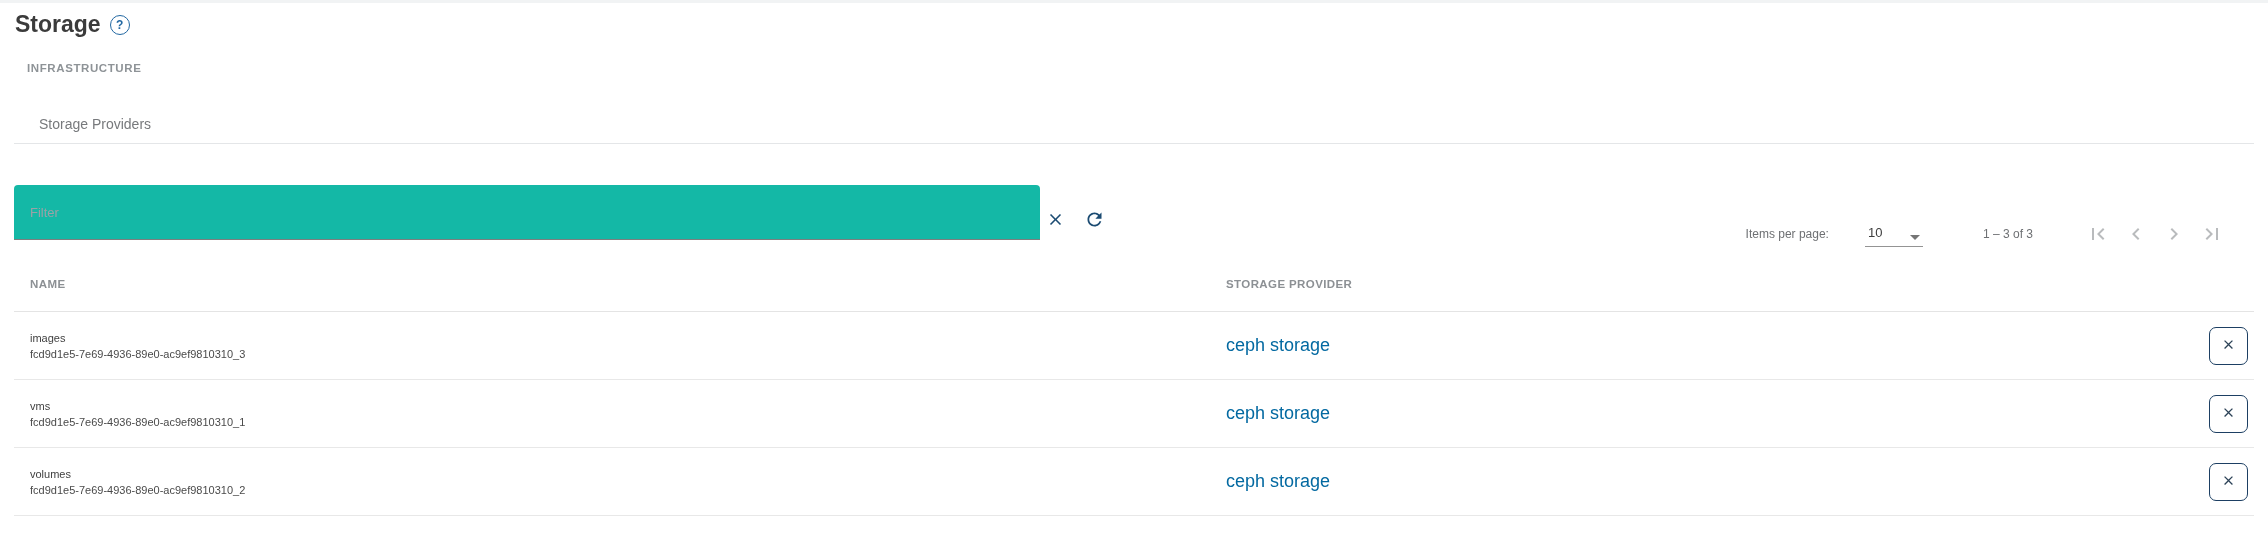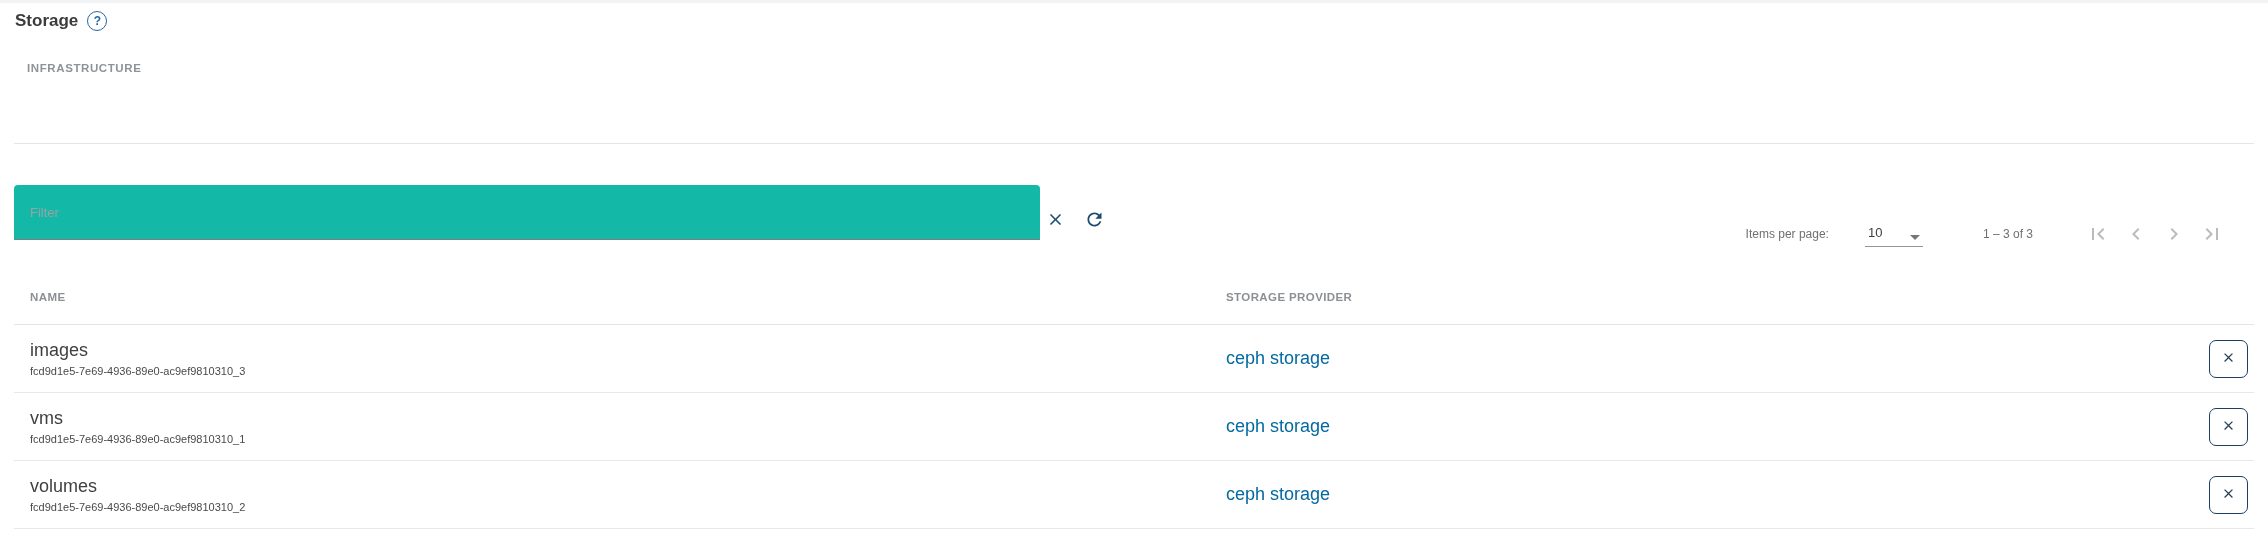--- a/index.html
+++ b/index.html
@@ -3,21 +3,21 @@
 <meta charset="utf-8">
 <style>
   * { margin:0; padding:0; box-sizing:border-box; }
   html,body { width:2268px; height:554px; background:#fff;
     font-family:"Liberation Sans", sans-serif; position:relative; overflow:hidden; }
 
   .top-strip { position:absolute; top:0; left:0; width:100%; height:3px; background:#f1f3f4; }
 
   
   .page-title-row { position:absolute; left:15px; top:11px; display:flex; align-items:center; gap:9px; }
-  .page-title { font-size:17px; color:#3b3b3b; }
+  .page-title { font-size:23px; color:#3b3b3b; }
   .help-icon { width:20px; height:20px; border:1.6px solid #2268a2; border-radius:50%;
     color:#2268a2; font-size:12px; font-weight:bold; display:flex; align-items:center;
     justify-content:center; cursor:pointer; line-height:1; }
 
   .section-label { position:absolute; left:15px; top:62px; font-size:11.5px; font-weight:700;
     color:#8e9397; letter-spacing:.6px;margin-left:12px; }
 
   
   .tabs { position:absolute; left:14px; right:14px; top:104px; height:40px;
     border-bottom:1px solid #e4e6e8; display:flex; }
@@ -50,46 +50,49 @@
   .page-size-value { color:#3d3d3d; font-size:13px; }
   .caret-down { width:0; height:0; border-left:5px solid transparent;
     border-right:5px solid transparent; border-top:5px solid #757575; }
   .range-label { margin:0 24px 0 32px; white-space:nowrap; }
   .pager-nav { display:flex; gap:13px; }
   .pager-btn { width:25px; height:25px; display:flex; align-items:center; justify-content:center;
     background:transparent; border:none; cursor:default; }
   .pager-btn svg { width:24px; height:24px; fill:#b9bbbd; }
 
   
-  .pools-table { position:absolute; left:14px; right:14px; top:269px; }
+  .pools-table { position:absolute; left:14px; right:14px; top:256px; }
   .thead, .trow { display:grid; grid-template-columns:1196px 1fr 62px; align-items:center; }
   .thead { height:56px; border-bottom:1px solid #e4e4e4; }
   .th { font-size:11.5px; font-weight:700; color:#8c9094; letter-spacing:.4px; padding-left:16px; }
   .trow { height:68px; border-bottom:1px solid #e8e8e8; }
   .cell { padding-left:16px; }
-  .row-name { font-size:18px; color:#3f3f3f; }
+  .row-name { font-size:11px; color:#3f3f3f; }
   .row-id { font-size:11px; color:#4a4a4a; margin-top:4px; }
   .provider-link { font-size:18px; color:#0369a1; cursor:pointer; width:max-content;text-align:center; }
   .cell-actions { display:flex; justify-content:flex-end; padding-right:6px; }
   .row-close-btn { width:39px; height:38px; border:1px solid #1d3f63; border-radius:7px;
     background:#fff; display:flex; align-items:center; justify-content:center; cursor:pointer; }
 </style>
 </head>
 <body>
 
 <div class="top-strip"></div>
 
 <div class="page-title-row">
   <h1 class="page-title">Storage</h1>
   <span class="help-icon">?</span>
 </div>
 
 <div class="section-label">INFRASTRUCTURE</div>
 
 <div class="tabs">
+  <div class="tab">
+    <span class="tab-label">Storage Providers</span>
+  </div>
 </div>
 
 <div class="filter-field">
   <input type="text" placeholder="Filter" style="">
 </div>
 
 <button class="icon-btn clear-filter-btn">
   <span>
     <svg width="19" height="19" viewBox="0 0 24 24">
       <path d="M19 6.41 17.59 5 12 10.59 6.41 5 5 6.41 10.59 12 5 17.59 6.41 19 12 13.41 17.59 19 19 17.59 13.41 12z" fill="#1b4b72"></path>

